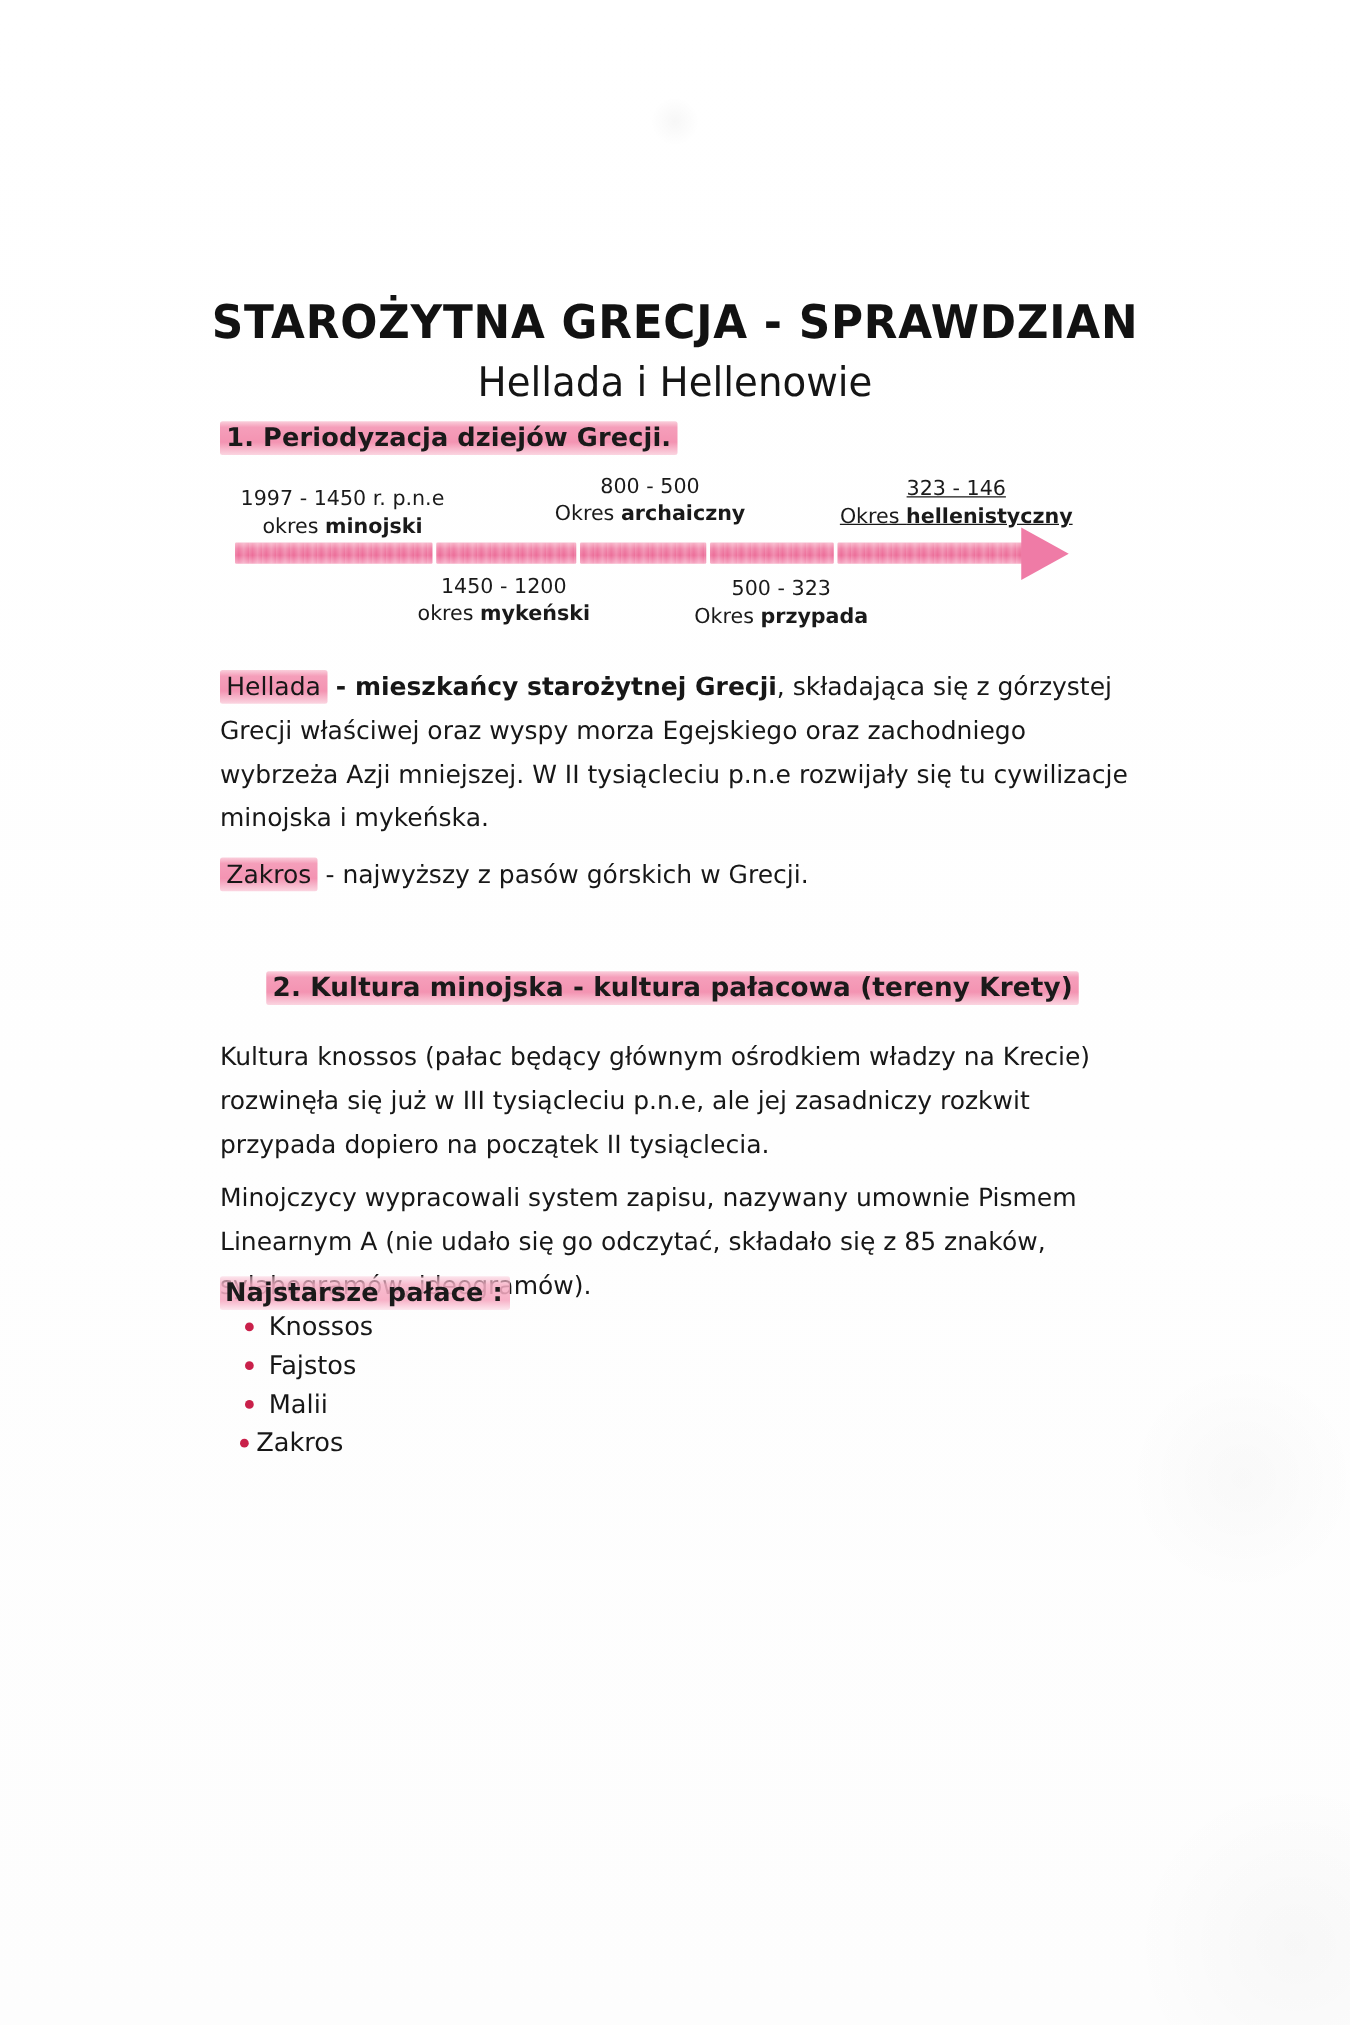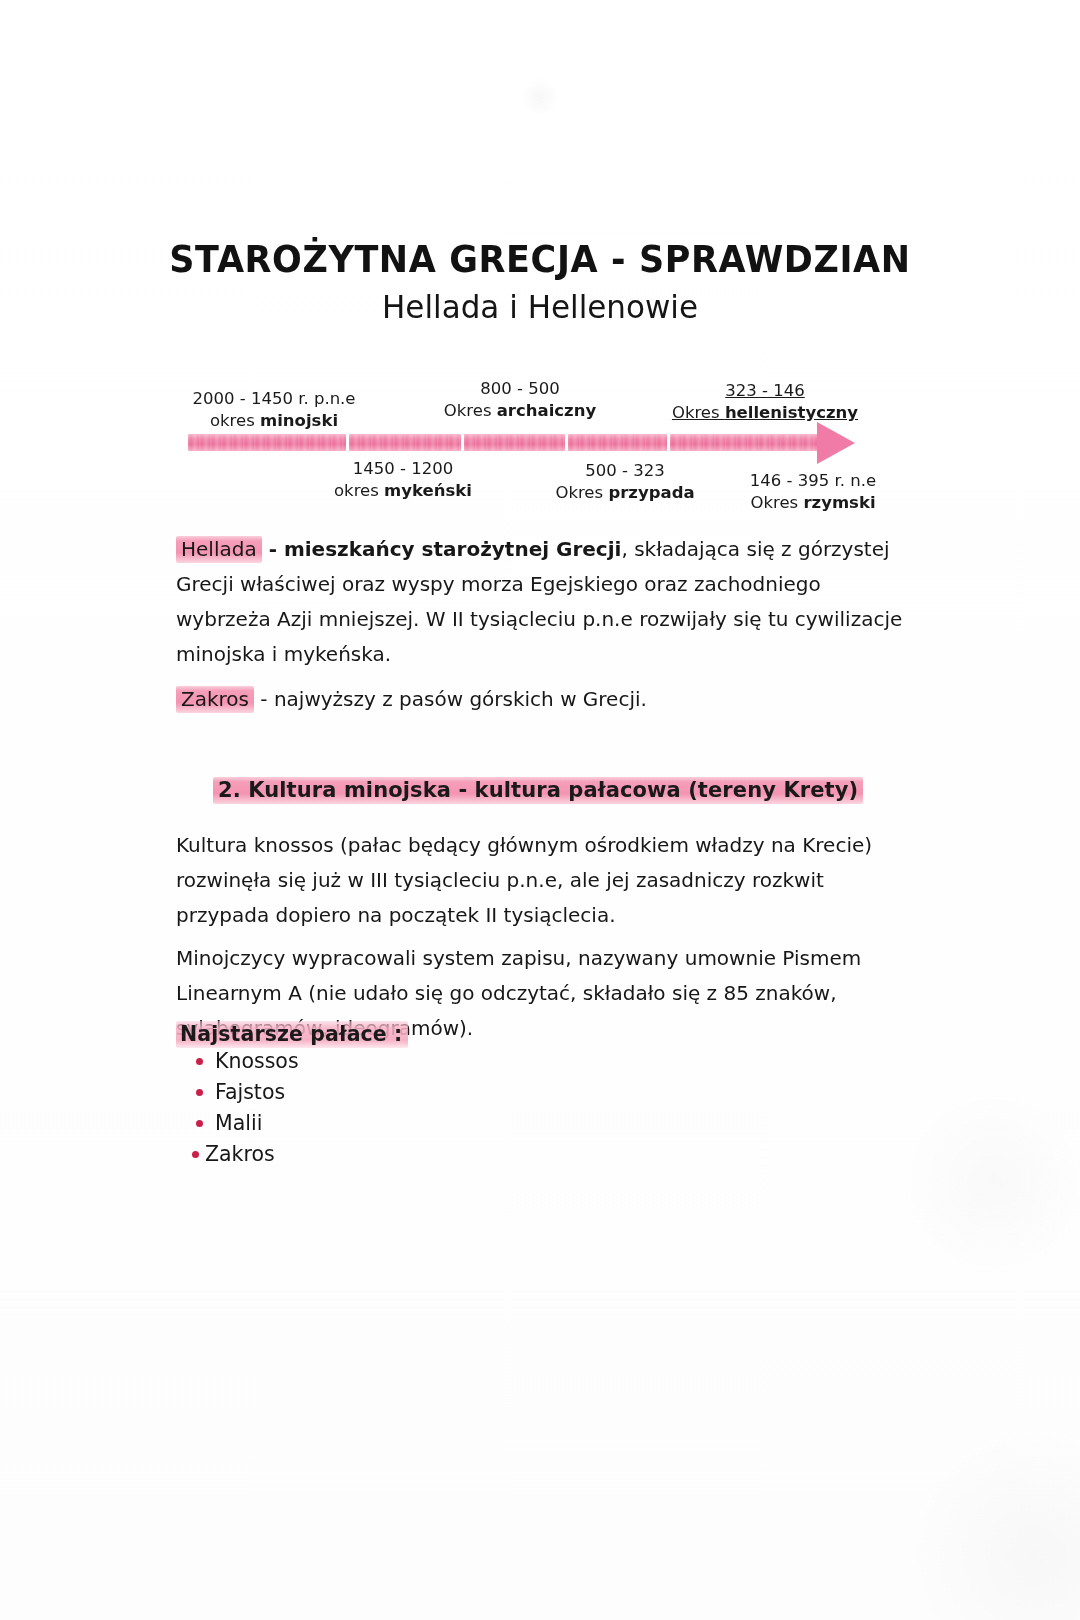--- a/index.html
+++ b/index.html
@@ -202,34 +202,37 @@
 </head>
 <body>
 
 <div class="page"></div>
 
 <div class="content">
 
   <h1 class="title-main">STAROŻYTNA GRECJA - SPRAWDZIAN</h1>
   <h2 class="title-sub">Hellada i Hellenowie</h2>
 
+  <div class="sec-heading" id="sec1-heading">
+    <span class="hl">1. Periodyzacja dziejów Grecji.</span>
+  </div>
 
   <div class="timeline">
 
     <div class="tl-bar-row">
       <div class="tl-seg" style="width:160px"></div>
       <div class="tl-seg" style="width:113px"></div>
       <div class="tl-seg" style="width:102px"></div>
       <div class="tl-seg" style="width:100px"></div>
       <div class="tl-seg" style="width:149px"></div>
     </div>
     <div class="tl-arrow"></div>
 
     <div class="tl-label" style="left:-6px; top:8px; width:200px;">
-      <div class="tl-years">2000 - 1450 r. p.n.e</div>
+      <div class="tl-years">1997 - 1450 r. p.n.e</div>
       <div class="tl-name"><span>okres </span><b>minojski</b></div>
     </div>
 
     <div class="tl-label" style="left:240px; top:-2px; width:200px;">
       <div class="tl-years">800 - 500</div>
       <div class="tl-name"><span>Okres </span><b>archaiczny</b></div>
     </div>
 
     <div class="tl-label" style="left:470px; top:0; width:230px;text-decoration:underline;">
       <div class="tl-years">323 - 146</div>
@@ -239,24 +242,20 @@
     <div class="tl-label" style="left:123px; top:78px; width:200px;">
       <div class="tl-years">1450 - 1200</div>
       <div class="tl-name"><span>okres </span><b>mykeński</b></div>
     </div>
 
     <div class="tl-label" style="left:345px; top:80px; width:200px;">
       <div class="tl-years">500 - 323</div>
       <div class="tl-name"><span>Okres </span><b>przypada</b></div>
     </div>
 
-    <div class="tl-label" style="left:528px; top:90px; width:210px;">
-      <div class="tl-years">146 - 395 r. n.e</div>
-      <div class="tl-name"><span>Okres </span><b>rzymski</b></div>
-    </div>
   </div>
 
   <div class="para" id="hellada-para">
     <span class="hl">Hellada</span><b> - </b><b>mieszkańcy starożytnej Grecji</b><span>, składająca się z górzystej Grecji właściwej oraz wyspy morza Egejskiego oraz zachodniego wybrzeża Azji mniejszej. W II tysiącleciu p.n.e rozwijały się tu cywilizacje minojska i mykeńska.</span>
   </div>
 
   <div class="para" id="olimp-para">
     <span class="hl">Zakros</span><span> - najwyższy z pasów górskich w Grecji.</span>
   </div>
 

